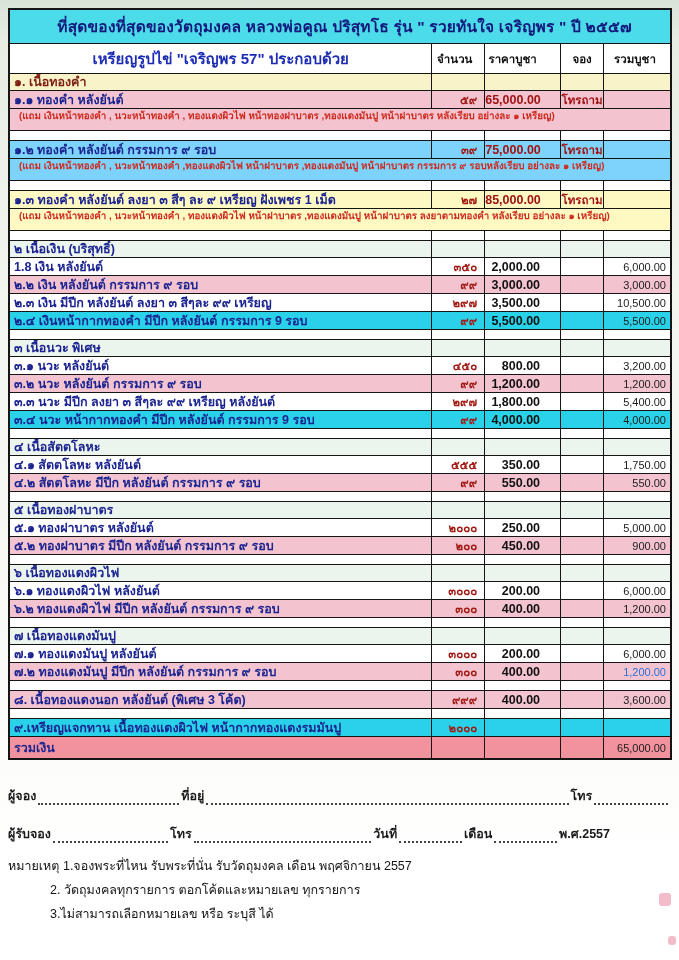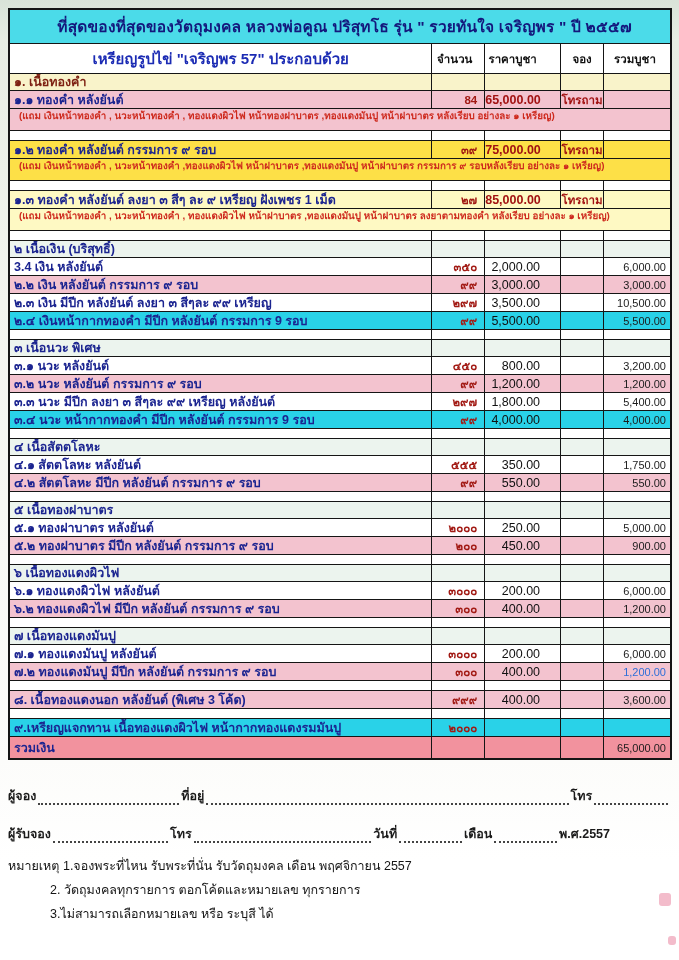--- a/index.html
+++ b/index.html
@@ -28,30 +28,30 @@
   .h-sp{height:10px;line-height:10px}
   .h-tot{height:22px;line-height:22px}
 
   .titlebar{background:#4bdbe9;text-align:center;font-size:15.5px;font-weight:bold;color:#14177c;letter-spacing:.2px}
   .headrow .c-desc{text-align:center;font-size:15px;font-weight:bold;color:#1b2bb4;padding-left:0}
   .headrow .coltitle{font-size:11.5px;font-weight:bold;color:#101010;text-align:center}
 
   .bg-yellow{background:#f9f3ca}
   .bg-sect{background:#ecf4ee}
   .bg-pink{background:#f3c3cf}
-  .bg-lcyan{background:#fde047}
+  .bg-lcyan{background:#7dd3fc}
   .bg-lav{background:#fef9c3}
   .bg-bcyan{background:#29d2e8}
   .bg-salmon{background:#f2929e}
   .bg-white{background:#ffffff}
 
   .desc-navy{font-size:12.5px;font-weight:bold;color:#1b2490}
   .desc-maroon{font-size:12.5px;font-weight:bold;color:#7e2113}
   .qty-red{font-size:11.5px;font-weight:bold;color:#a21a14}
-  .price-blk{font-size:12.5px;font-weight:normal;color:#111}
+  .price-blk{font-size:12.5px;font-weight:bold;color:#111}
   .price-red{font-size:12.5px;font-weight:bold;color:#a21212}
   .res-red{font-size:11.5px;font-weight:bold;color:#a21212}
   .tot-blk{font-size:11px;color:#1c1c1c}
   .tot-blue{font-size:11px;color:#2f6fd8}
   .note-red{font-size:9.8px;color:#ce2a1e;font-weight:bold}
 
   .footer{position:absolute;left:8px;width:662px;color:#1a1a1a}
   .fline{display:flex;align-items:flex-end;font-size:12.5px;font-weight:bold}
   .dots{border-bottom:2px dotted #444;height:13px;margin:0 2px 1px 2px}
   .fnotes{font-size:12.5px;line-height:24px;color:#151515;margin-top:10px}
@@ -78,21 +78,21 @@
   <div class="tr h-sect bg-yellow">
     <div class="td c-desc desc-maroon">๑. เนื้อทองคำ</div>
     <div class="td c-qty"></div>
       <div class="td c-price"></div>
       <div class="td c-res"></div>
       <div class="td c-tot"></div>
   </div>
 
   <div class="tr h-item bg-pink">
     <div class="td c-desc desc-navy">๑.๑   ทองคำ หลังยันต์</div>
-    <div class="td c-qty qty-red">84</div>
+    <div class="td c-qty qty-red">๕๙</div>
     <div class="td c-price price-red">65,000.00</div>
     <div class="td c-res res-red">โทรถาม</div>
     <div class="td c-tot tot-blk"></div>
   </div>
   <div class="tr h-note bg-pink">
     <div class="td full note-red">(แถม เงินหน้าทองคำ , นวะหน้าทองคำ , ทองแดงผิวไฟ หน้าทองฝาบาตร ,ทองแดงมันปู หน้าฝาบาตร หลังเรียบ อย่างละ ๑ เหรียญ)</div>
   </div>
   <div class="tr h-sp bg-white">
     <div class="td c-desc"></div>
       <div class="td c-qty"></div>
@@ -138,21 +138,21 @@
   </div>
 
   <div class="tr h-sect bg-sect">
     <div class="td c-desc desc-navy">๒ เนื้อเงิน (บริสุทธิ์)</div>
     <div class="td c-qty"></div>
       <div class="td c-price"></div>
       <div class="td c-res"></div>
       <div class="td c-tot"></div>
   </div>
   <div class="tr h-item bg-white">
-    <div class="td c-desc desc-navy">3.4  เงิน หลังยันต์</div>
+    <div class="td c-desc desc-navy">1.8  เงิน หลังยันต์</div>
     <div class="td c-qty qty-red">๓๕๐</div>
     <div class="td c-price price-blk">2,000.00</div>
     <div class="td c-res"></div>
     <div class="td c-tot tot-blk">6,000.00</div>
   </div>
   <div class="tr h-item bg-pink">
     <div class="td c-desc desc-navy">๒.๒   เงิน  หลังยันต์  กรรมการ ๙ รอบ</div>
     <div class="td c-qty qty-red">๙๙</div>
     <div class="td c-price price-blk">3,000.00</div>
     <div class="td c-res"></div>

